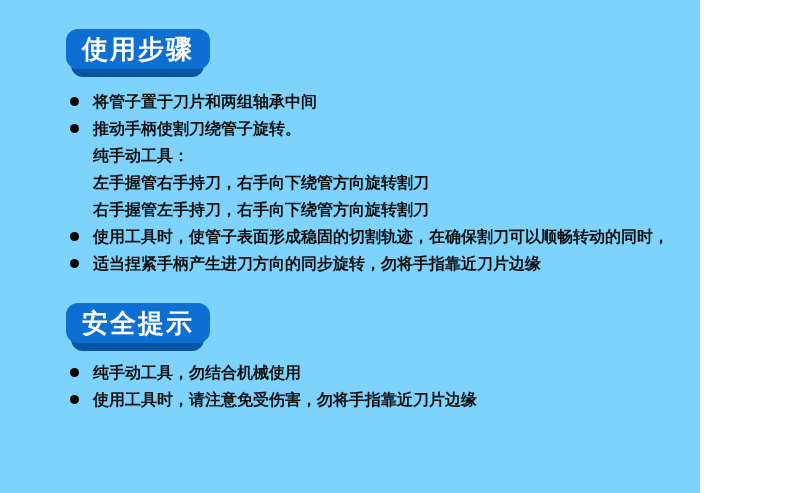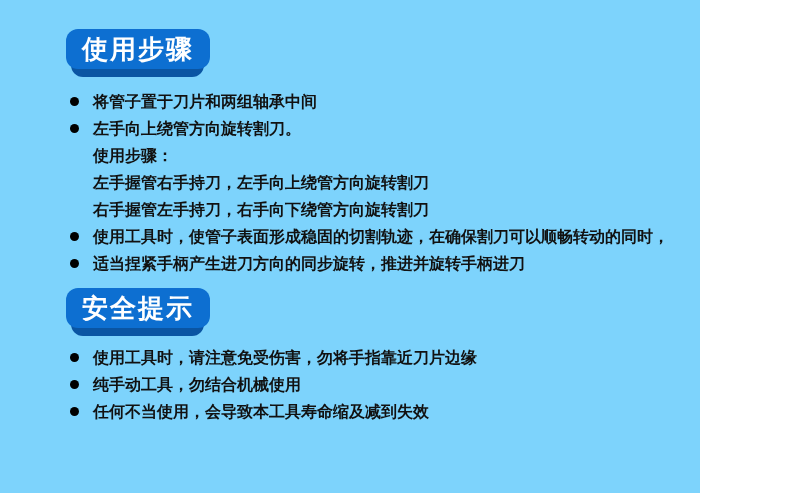--- a/index.html
+++ b/index.html
@@ -42,21 +42,21 @@
     line-height: 40px;
     padding: 0 16px;
     border-radius: 12px;
   }
   .list {
     margin-left: 70px;
     margin-right: 30px;
   }
   .list-1 { margin-top: 19px; }
   .list-2 { margin-top: 16px; }
-  .badge-wrap-2 { margin-top: 11px; border-radius: 6px; }
+  .badge-wrap-2 { margin-top: 26px; border-radius: 6px; }
   .row {
     display: flex;
     align-items: flex-start;
     line-height: 27px;
     font-size: 16px;
     font-weight: 700;
     color: #111111;
     white-space: nowrap;
   }
   .dot {
@@ -82,55 +82,51 @@
     <div class="badge">使用步骤</div>
   </div>
 
   <div class="list list-1">
     <div class="row">
       <span class="dot"></span>
       <span>将管子置于刀片和两组轴承中间</span>
     </div>
     <div class="row">
       <span class="dot"></span>
-      <span>左手向上绕管方向旋转割刀。</span>
+      <span>推动手柄使割刀绕管子旋转。</span>
     </div>
     <div class="row note">
-      <span>使用步骤：</span>
+      <span>纯手动工具：</span>
     </div>
     <div class="row note">
-      <span>左手握管右手持刀，左手向上绕管方向旋转割刀</span>
+      <span>左手握管右手持刀，右手向下绕管方向旋转割刀</span>
     </div>
     <div class="row note">
       <span>右手握管左手持刀，右手向下绕管方向旋转割刀</span>
     </div>
     <div class="row">
       <span class="dot"></span>
       <span>使用工具时，使管子表面形成稳固的切割轨迹，在确保割刀可以顺畅转动的同时，</span>
     </div>
     <div class="row">
       <span class="dot"></span>
-      <span>适当捏紧手柄产生进刀方向的同步旋转，推进并旋转手柄进刀</span>
+      <span>适当捏紧手柄产生进刀方向的同步旋转，勿将手指靠近刀片边缘</span>
     </div>
   </div>
 
   
   <div class="badge-wrap badge-wrap-2">
     <div class="badge-back"></div>
     <div class="badge">安全提示</div>
   </div>
 
   <div class="list list-2">
     <div class="row">
       <span class="dot"></span>
-      <span>使用工具时，请注意免受伤害，勿将手指靠近刀片边缘</span>
-    </div>
-    <div class="row">
-      <span class="dot"></span>
       <span>纯手动工具，勿结合机械使用</span>
     </div>
     <div class="row">
       <span class="dot"></span>
-      <span>任何不当使用，会导致本工具寿命缩及减到失效</span>
+      <span>使用工具时，请注意免受伤害，勿将手指靠近刀片边缘</span>
     </div>
   </div>
 
 </div>
 
 </body></html>

